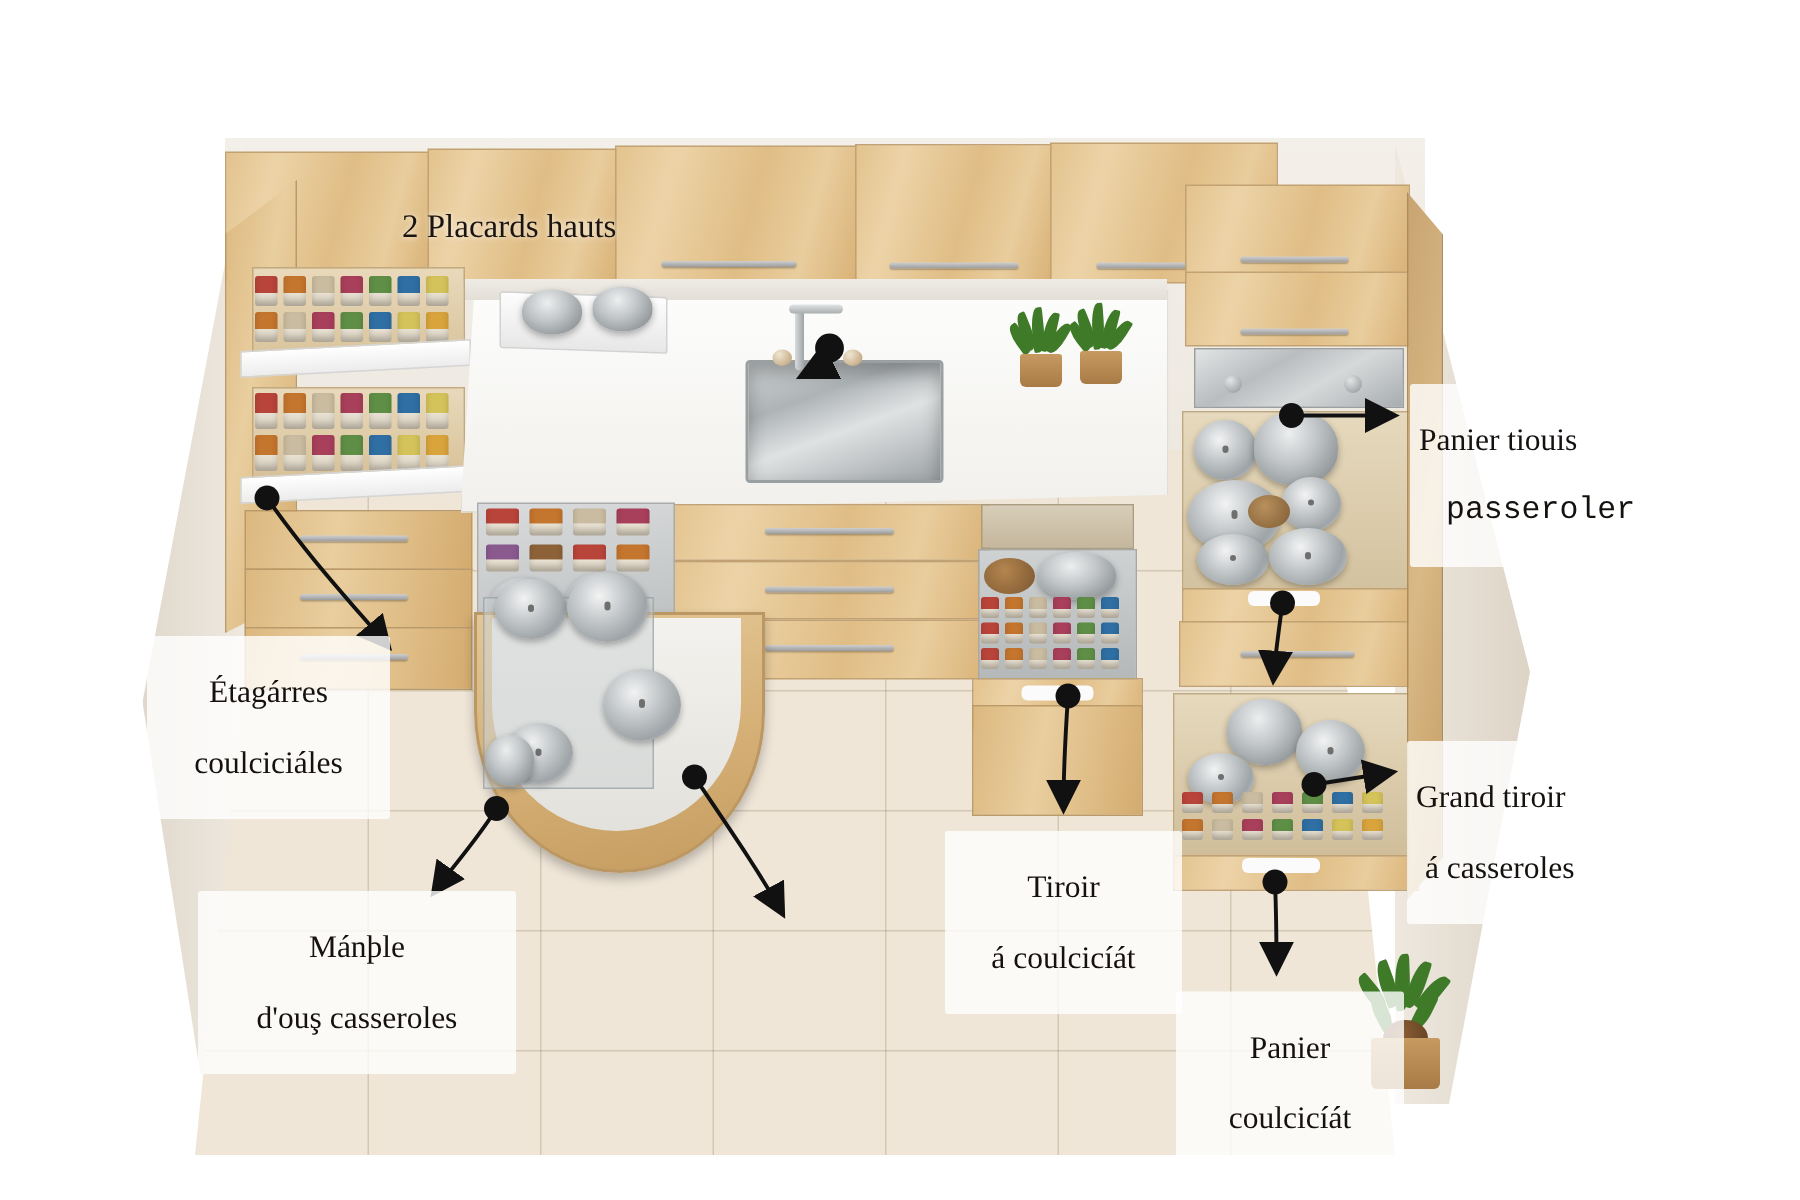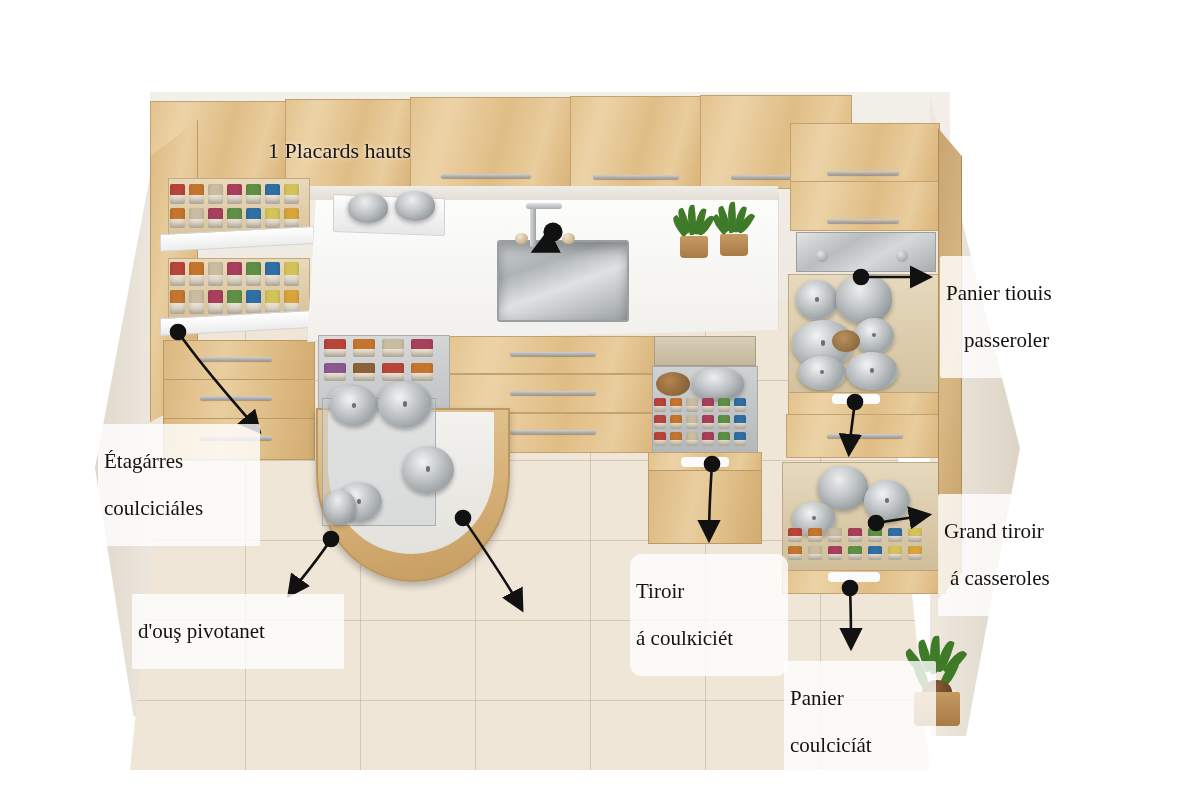--- a/index.html
+++ b/index.html
@@ -59,21 +59,21 @@
     background:#efe6d8;
     clip-path:polygon(6% 0,94% 0,100% 100%,0 100%);
   }
   .floor .tile{position:absolute;background:rgba(255,255,255,0);border-right:1px solid rgba(190,175,150,.55);border-bottom:1px solid rgba(190,175,150,.55);}
   .shelfFront{position:absolute;background:linear-gradient(180deg,#ffffff,#ececec);border:1px solid #d5d5d5;border-radius:1px;}
   .jar{position:absolute;border-radius:2px;box-shadow:inset 0 -3px 4px rgba(0,0,0,.18);}
 
   
   .callout{
     position:absolute;color:#15110f;font-size:21px;line-height:1.12;
-    text-align:left;white-space:pre-line;
+    text-align:center;white-space:pre-line;
     background:rgba(255,255,255,.80);
     padding:2px 6px;border-radius:2px;
   }
   svg.leaders{position:absolute;left:0;top:0;width:1200px;height:800px;pointer-events:none;}
   .leaf{position:absolute;background:#3f7a28;border-radius:60% 10% 60% 10%;}
   .pot{position:absolute;background:linear-gradient(180deg,#c79a62,#a87a45);border-radius:2px 2px 4px 4px;}
 
   .lid{position:absolute;border-radius:50%;
        background:radial-gradient(circle at 40% 33%,#f2f3f3 0%,#c7cbcd 35%,#9ea4a7 70%,#cfd3d5 100%);
        box-shadow:0 2px 4px rgba(0,0,0,.28);}
@@ -158,21 +158,21 @@
     </div>
     <div class="wood abs" style="left:420px;top:1px;width:130px;height:90px;">
       <div class="handle" style="left:22px;bottom:8px;width:86px;"></div>
     </div>
     <div class="wood abs" style="left:550px;top:0px;width:150px;height:92px;">
       <div class="handle" style="left:30px;bottom:9px;width:90px;"></div>
     </div>
   </div>
 
   <div class="abs" style="left:268px;top:138px;font-size:22px;color:#1b1512;text-shadow:0 0 4px rgba(255,255,255,.9);">
-    <span>1  Placards hauts</span>
+    <span>2  Placards hauts</span>
   </div>
 
   <div class="wood2 abs" style="left:150px;top:120px;width:46px;height:300px;
               clip-path:polygon(0 12%,100% 0,100% 92%,0 100%);"></div>
 
   <div class="abs" style="left:160px;top:178px;width:152px;height:72px;">
     <div class="abs" style="left:8px;top:0;width:140px;height:58px;background:linear-gradient(180deg,#e9d9bb,#d9c49c);border:1px solid #c2a97f;"></div>
     <div class="abs" id="jarsTop" style="left:10px;top:6px;width:136px;height:48px;">
         <div class="jar" style="left: 0px; top: 0px; width: 15px; height: 20px; background: linear-gradient(rgb(185, 68, 58) 0%, rgb(185, 68, 58) 55%, rgb(233, 226, 212) 56%, rgb(207, 198, 180) 100%);"></div>
         <div class="jar" style="left: 19px; top: 0px; width: 15px; height: 20px; background: linear-gradient(rgb(196, 117, 46) 0%, rgb(196, 117, 46) 55%, rgb(233, 226, 212) 56%, rgb(207, 198, 180) 100%);"></div>
@@ -428,32 +428,33 @@
 
     <path d="M850,588 C851,612 851,630 851,646" stroke="#111" stroke-width="2.6" fill="none" marker-start="url(#dot)" marker-end="url(#arr)"></path>
   </svg>
 
   <div class="callout" style="left:98px;top:424px;width:150px;">
     <div>Étagárres</div>
     <div>coulciciáles</div>
   </div>
 
   <div class="callout" style="left:132px;top:594px;width:200px;">
-    <div>d'ouş pivotanet</div>
-  </div>
-
-
-  <div class="callout" style="left:630px;top:554px;width:146px;border-radius:12px;">
+    <div>Mánþle</div>
+    <div>d'ouş casseroles</div>
+  </div>
+
+
+  <div class="callout" style="left:630px;top:554px;width:146px;">
     <div>Tiroir</div>
-    <div>á coulкiciét</div>
+    <div>á coulcicíát</div>
   </div>
 
   <div class="callout" style="left:940px;top:256px;width:160px;text-align:left;">
     <div>Panier tiouis</div>
-    <div style="padding-left:18px;">passeroler</div>
+    <div style="padding-left:18px;font-family:Liberation Mono, monospace;">passeroler</div>
   </div>
 
   <div class="callout" style="left:784px;top:661px;width:140px;">
     <div>Panier</div>
     <div>coulcicíát</div>
   </div>
 
   <div class="callout" style="left:938px;top:494px;width:160px;text-align:left;">
     <div>Grand tiroir</div>
     <div style="padding-left:6px;">á casseroles</div>

